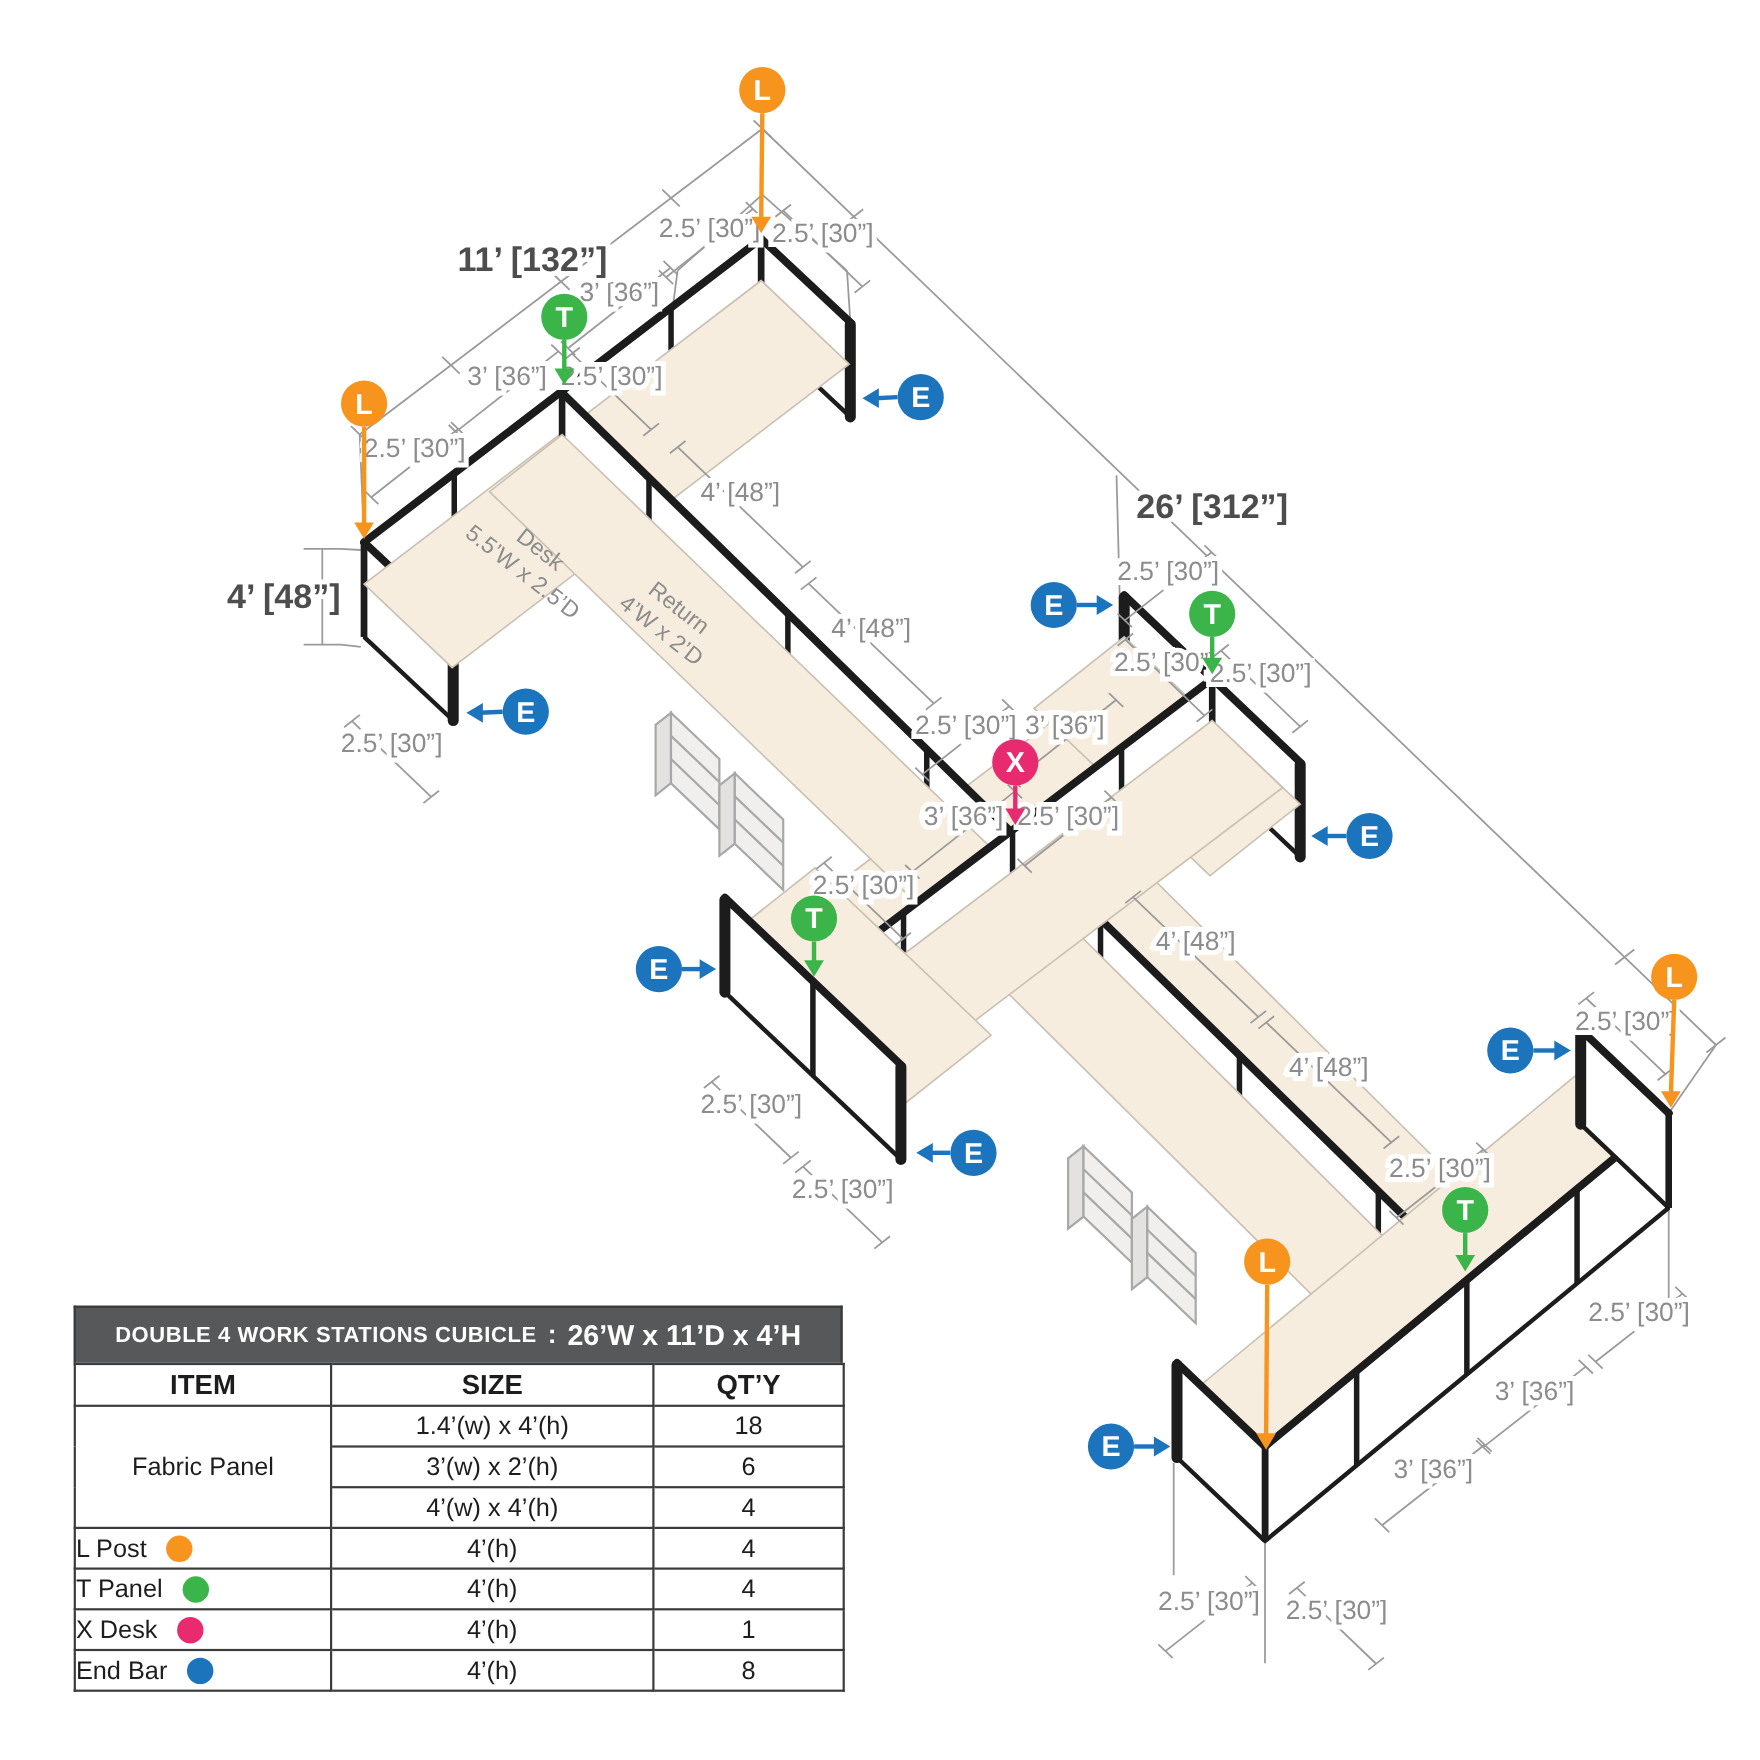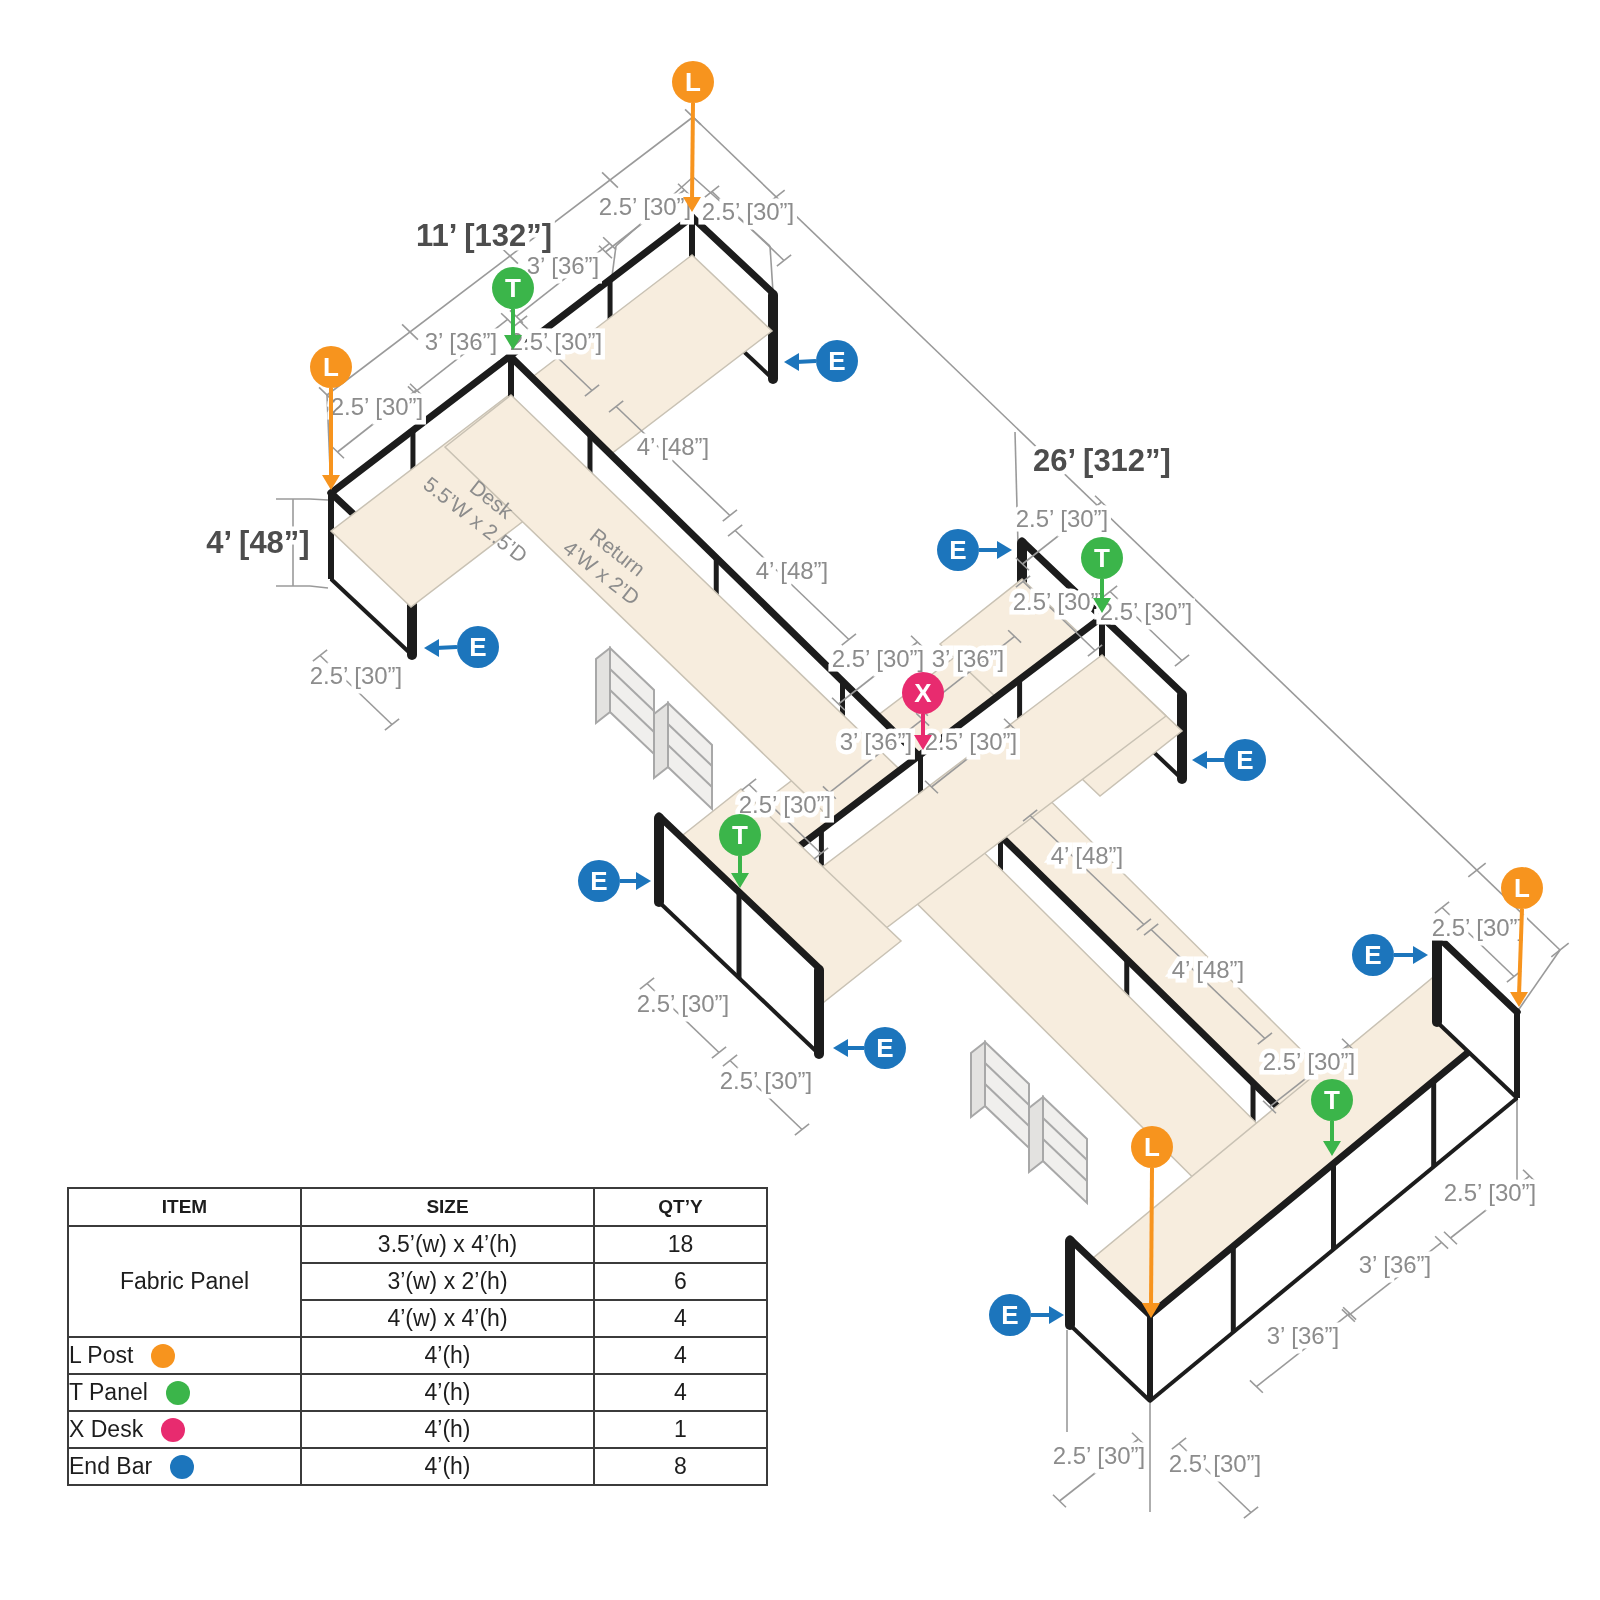--- a/index.html
+++ b/index.html
@@ -10,21 +10,21 @@
   
   .spec-table{position:absolute;left:67px;top:1187px;width:699px;}
   .spec-header{height:52px;background:#57585A;color:#fff;display:flex;align-items:center;
                justify-content:center;gap:10px;border:2px solid #3b3b3b;border-bottom:none;box-sizing:border-box;}
   .spec-header .t1{font-size:20px;font-weight:bold;letter-spacing:.5px;}
   .spec-header .t2{font-size:24px;font-weight:bold;}
   .spec-header .t3{font-size:26px;font-weight:bold;}
   table.spec{border-collapse:collapse;width:699px;table-layout:fixed;background:#fff;}
   table.spec th, table.spec td{border:2px solid #3b3b3b;text-align:center;vertical-align:middle;
      font-size:23px;color:#1d1d1d;padding:0;height:35px;}
-  table.spec th{font-size:19px;font-weight:bold;height:36px;}
+  table.spec th{font-size:25px;font-weight:bold;height:36px;}
   col.c-item{width:233px;} col.c-size{width:293px;} col.c-qty{width:173px;}
   .item-cell{display:flex;align-items:center;justify-content:flex-start;gap:18px;}
   .dot{display:inline-block;width:24px;height:24px;border-radius:50%;}
 </style>
 </head>
 <body>
 
 <div class="stage">
   <svg id="diagram" viewBox="0 0 1600 1600" xmlns="http://www.w3.org/2000/svg">
       <g>
@@ -399,35 +399,40 @@
         <g>
           <line x1="1031" y1="1315" x2="1052" y2="1315" stroke="#1C75BC" stroke-width="4"></line>
           <polygon points="1049,1306 1049,1324 1064,1315" fill="#1C75BC"></polygon>
           <circle cx="1010" cy="1315" r="21" fill="#1C75BC"></circle>
           <text x="1010" y="1324" fill="#ffffff" font-size="26" font-weight="bold" text-anchor="middle" font-family="Liberation Sans, sans-serif">E</text>
         </g>
       </g>
     </svg>
 
   <div class="spec-table">
+    <div class="spec-header">
+      <span class="t1">DOUBLE 4 WORK STATIONS  CUBICLE</span>
+      <span class="t2">:</span>
+      <span class="t3">26’W x 11’D x 4’H</span>
+    </div>
     <table class="spec">
       <colgroup>
           <col class="c-item">
           <col class="c-size">
           <col class="c-qty">
         </colgroup>
       <tbody>
           <tr>
         <th>ITEM</th>
         <th>SIZE</th>
         <th>QT’Y</th>
       </tr>
       <tr>
         <td rowspan="3">Fabric Panel</td>
-        <td>3.5’(w) x 4’(h)</td>
+        <td>1.4’(w) x 4’(h)</td>
         <td>18</td>
       </tr>
       <tr>
         <td>3’(w) x 2’(h)</td>
         <td>6</td>
       </tr>
       <tr>
         <td>4’(w) x 4’(h)</td>
         <td>4</td>
       </tr>

